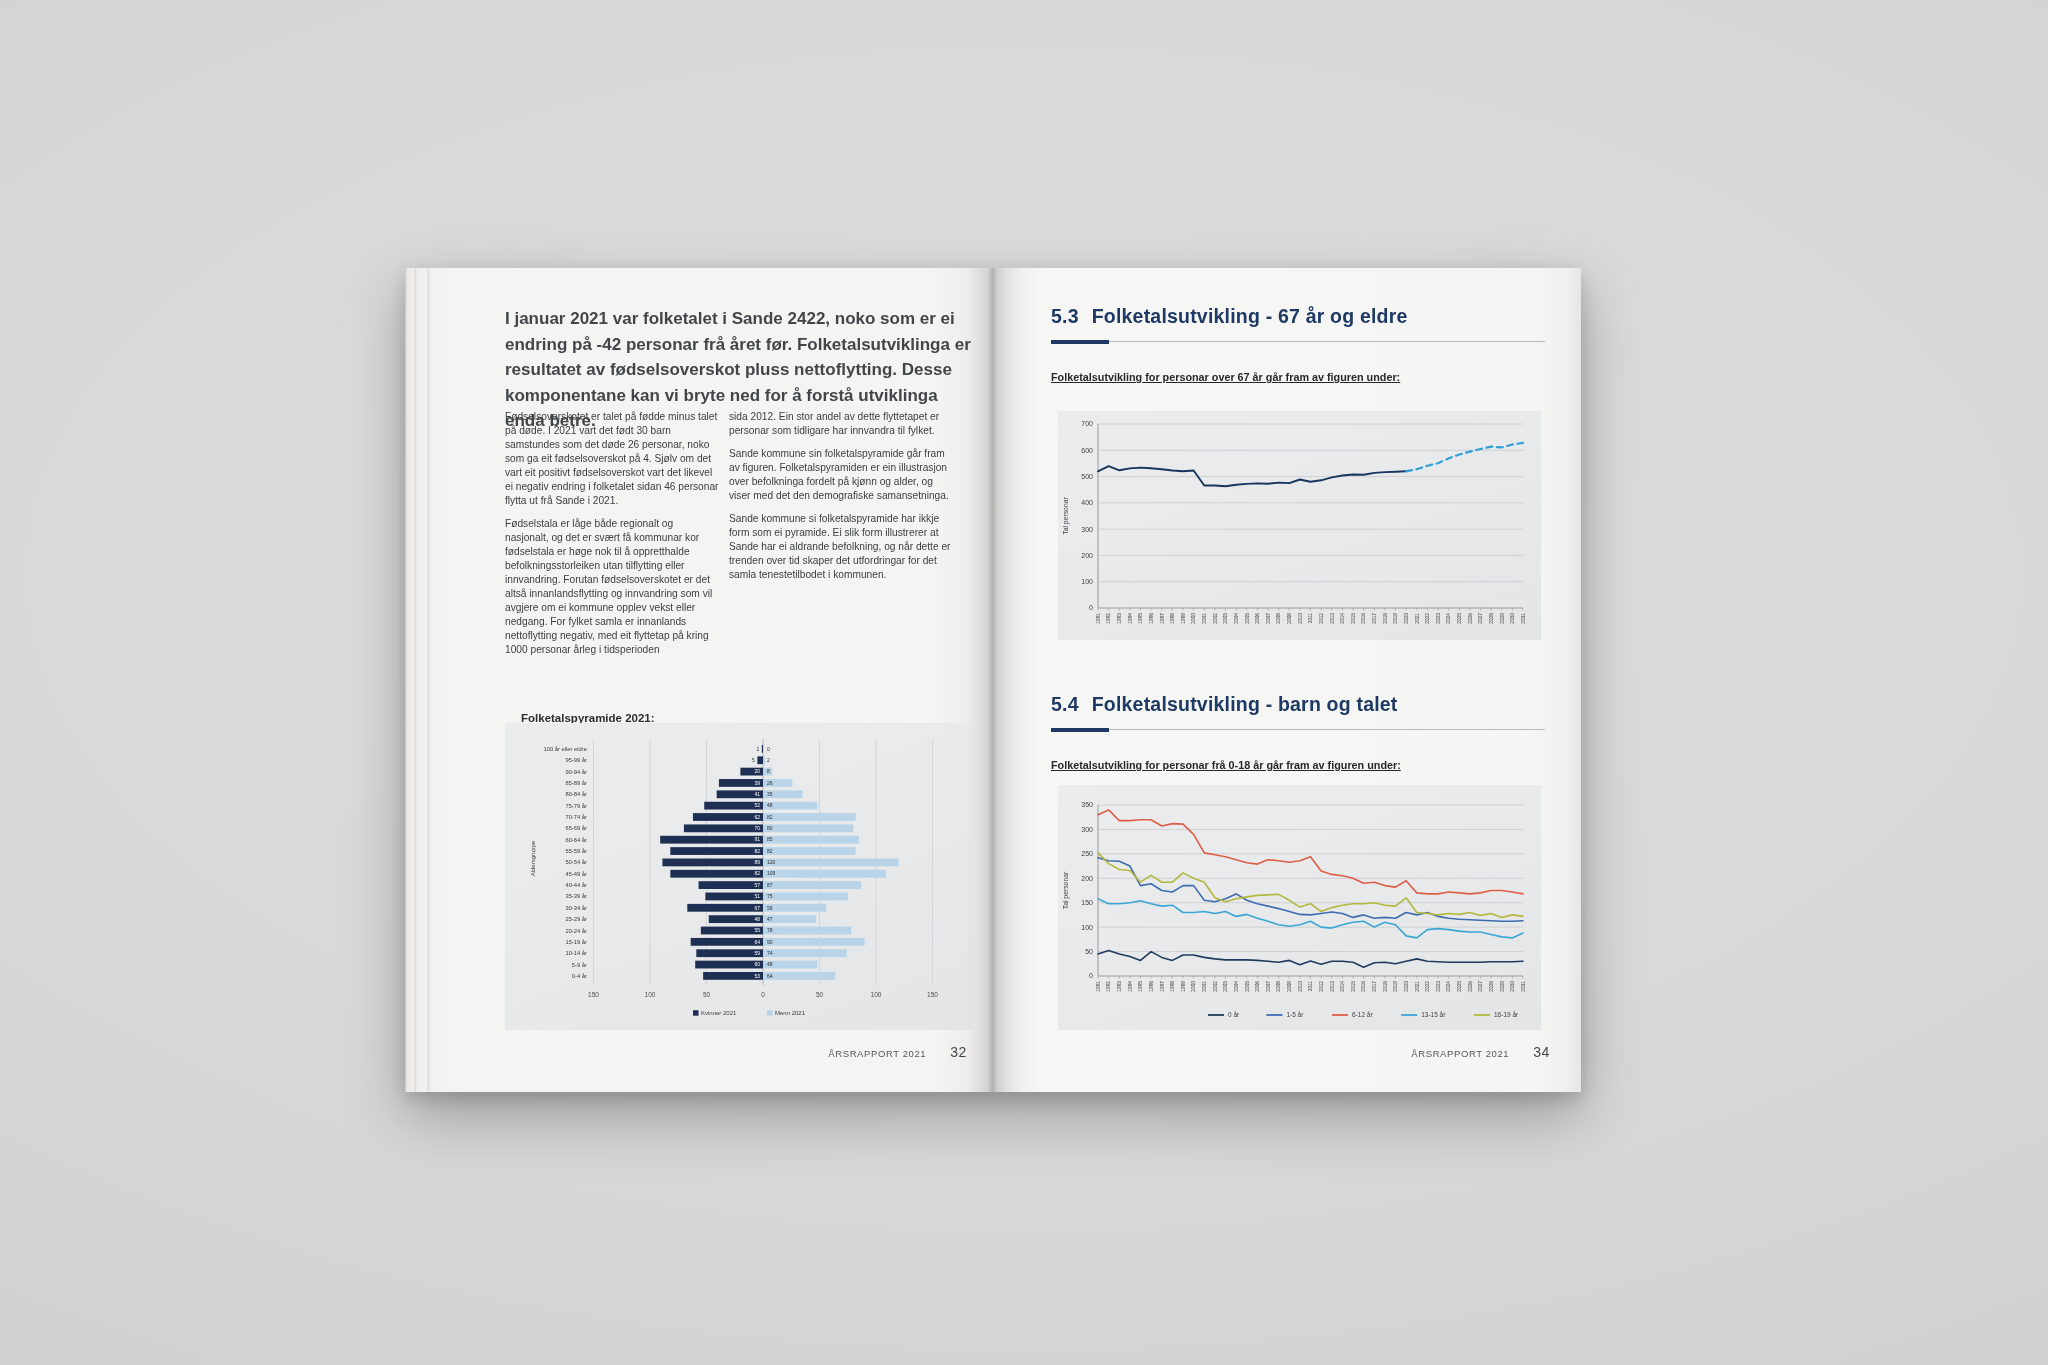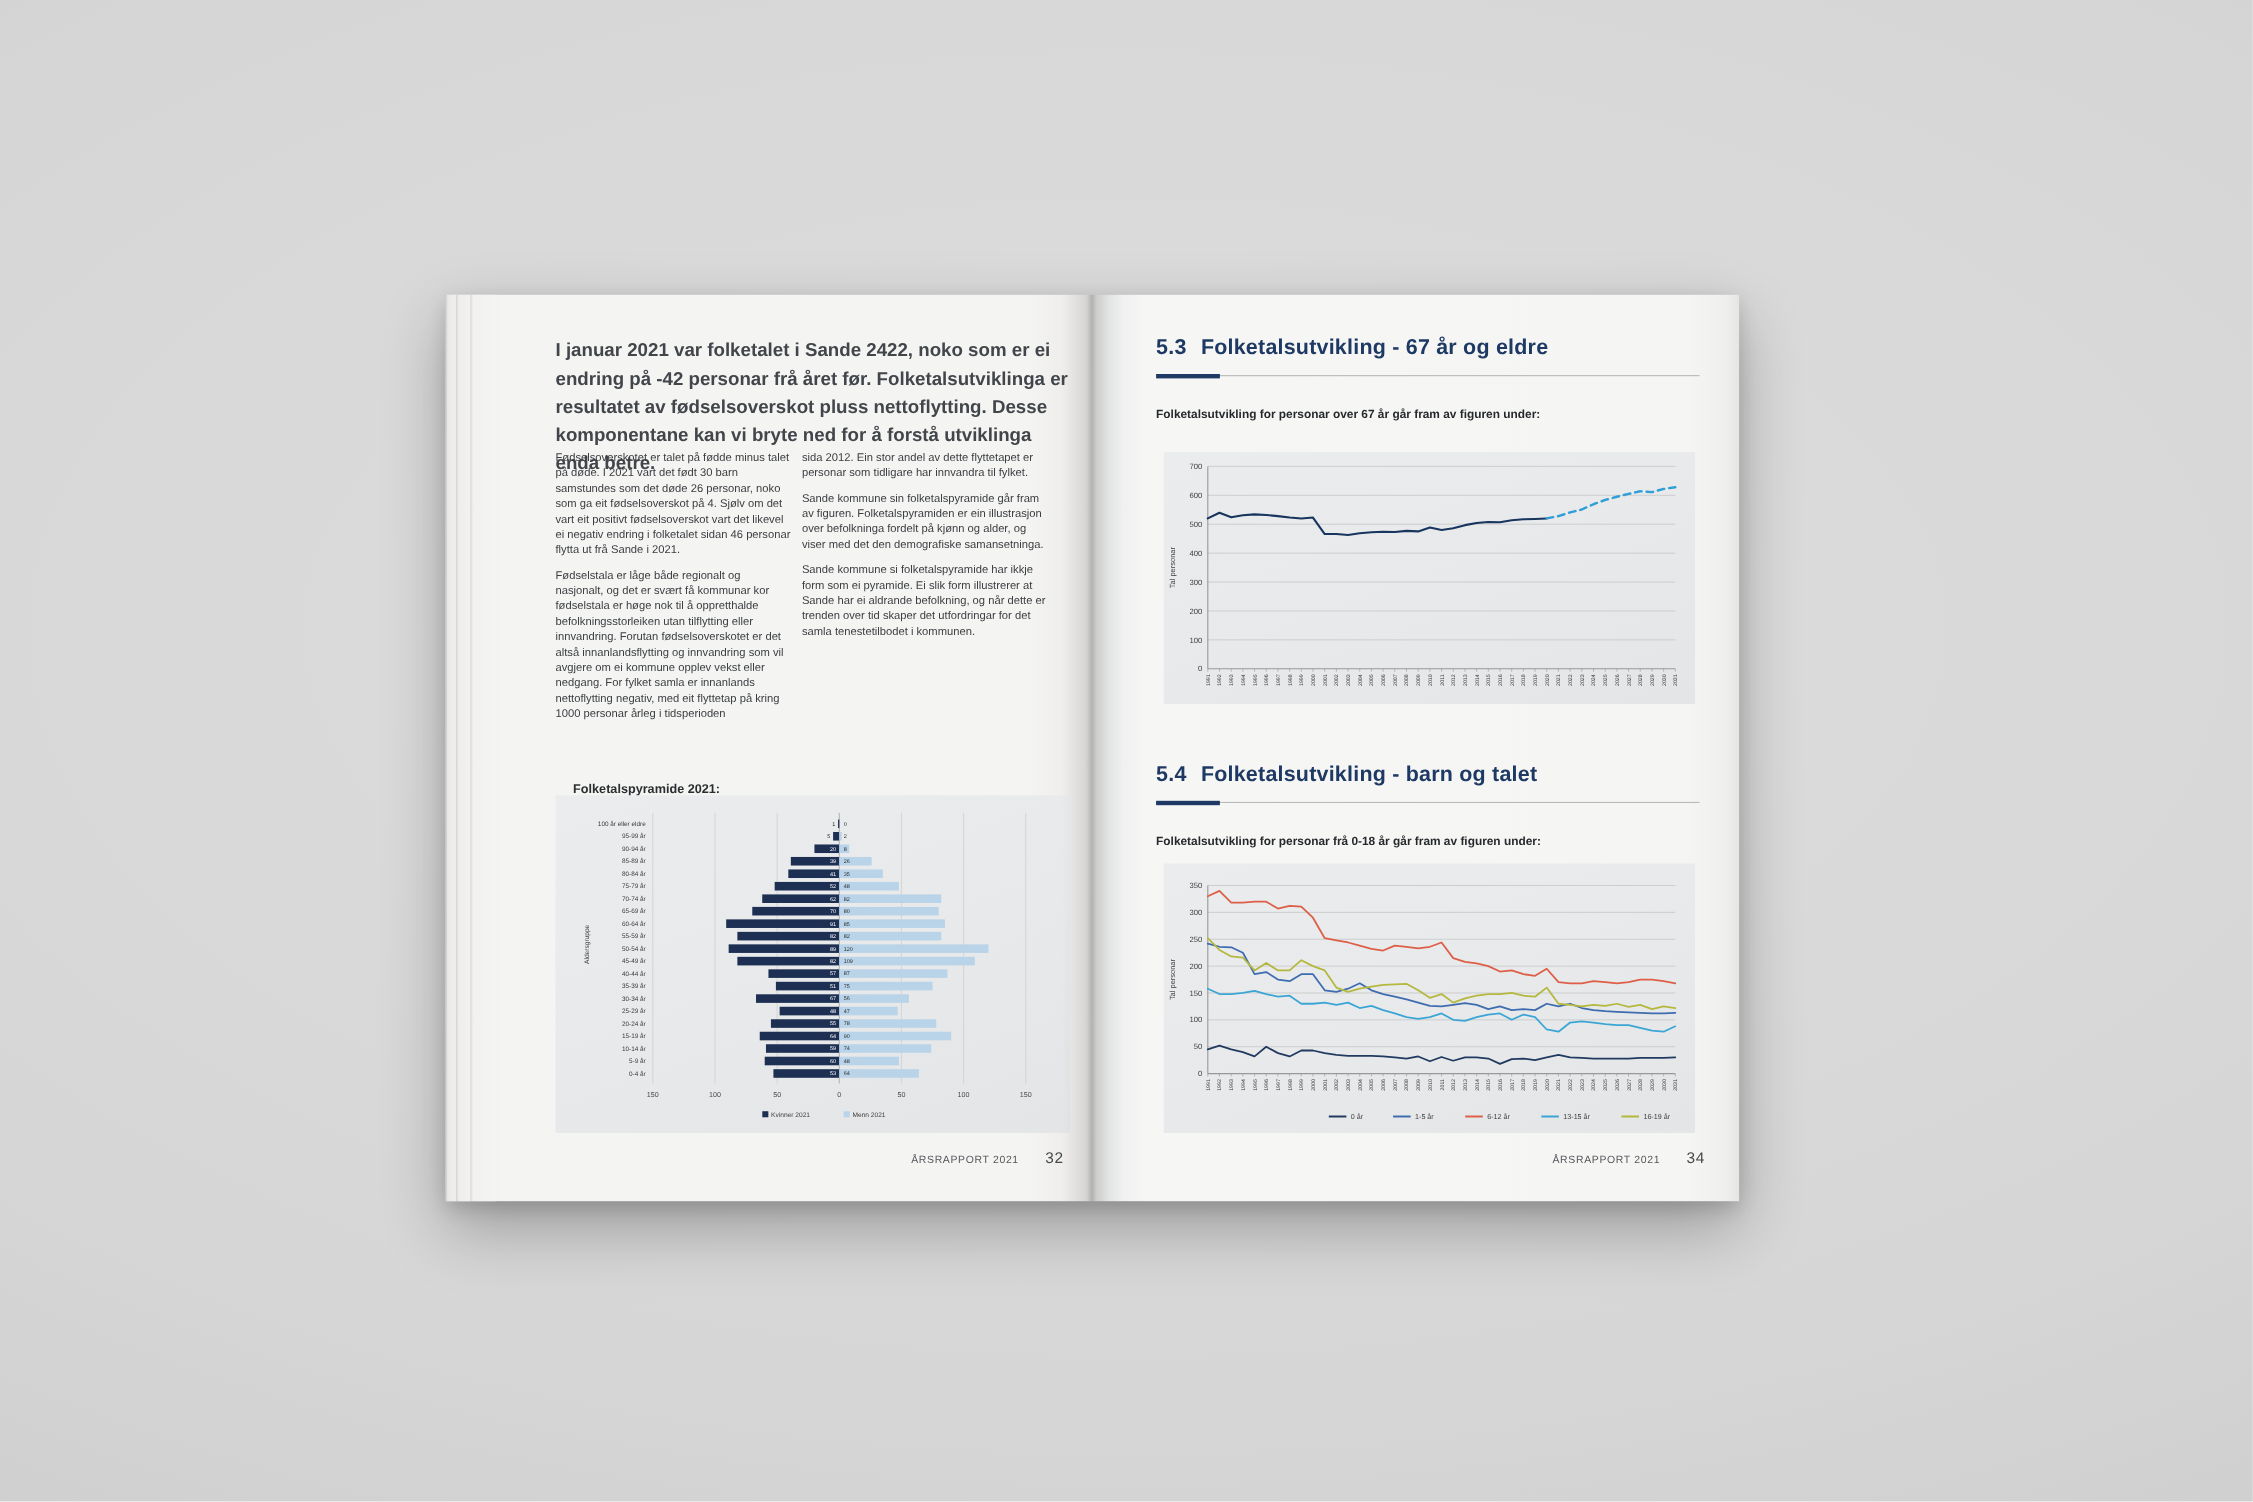--- a/index.html
+++ b/index.html
@@ -32,21 +32,21 @@
   #panel019{left:65px;top:517px;width:483px;height:245px;}
   .chart-panel svg{display:block;width:100%;height:100%;}
   .section-head{position:absolute;left:58px;margin:0;color:#1e3a64;font-weight:bold;
     font-size:19.5px;letter-spacing:.2px;}
   #head53{top:37px;} #head54{top:425px;}
   .section-head .num{margin-right:13px;}
   .rule{position:absolute;left:58px;width:494px;height:5px;}
   #rule53{top:72px;} #rule54{top:460px;}
   .rule .thin{position:absolute;top:1px;left:0;right:0;height:1px;background:#b9b9b9;}
   .rule .thick{position:absolute;top:0;left:0;width:58px;height:3.5px;background:#1e3a64;}
-  .caption{position:absolute;left:58px;margin:0;font-size:10.8px;font-weight:bold;color:#26292b;}
+  .caption{position:absolute;left:58px;margin:0;font-size:10.8px;font-weight:bold;color:#26292b;text-decoration:underline;}
   #cap53{top:103px;} #cap54{top:491px;}
   .footer{position:absolute;top:776px;font-size:9.5px;color:#54575a;letter-spacing:.6px;}
   .footer.fl{right:26px;} .footer.fr{right:31px;}
   .footer .pnum{margin-left:24px;font-size:14px;color:#45484a;}
 </style>
 </head>
 <body>
 
 <div class="scene">
   <div class="book">

